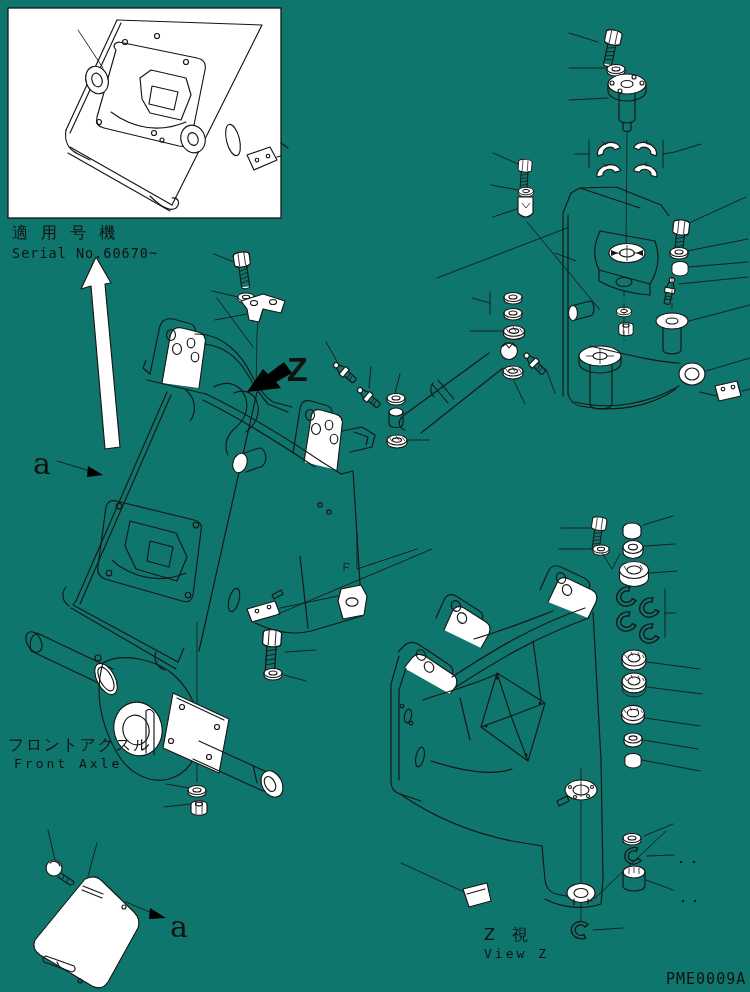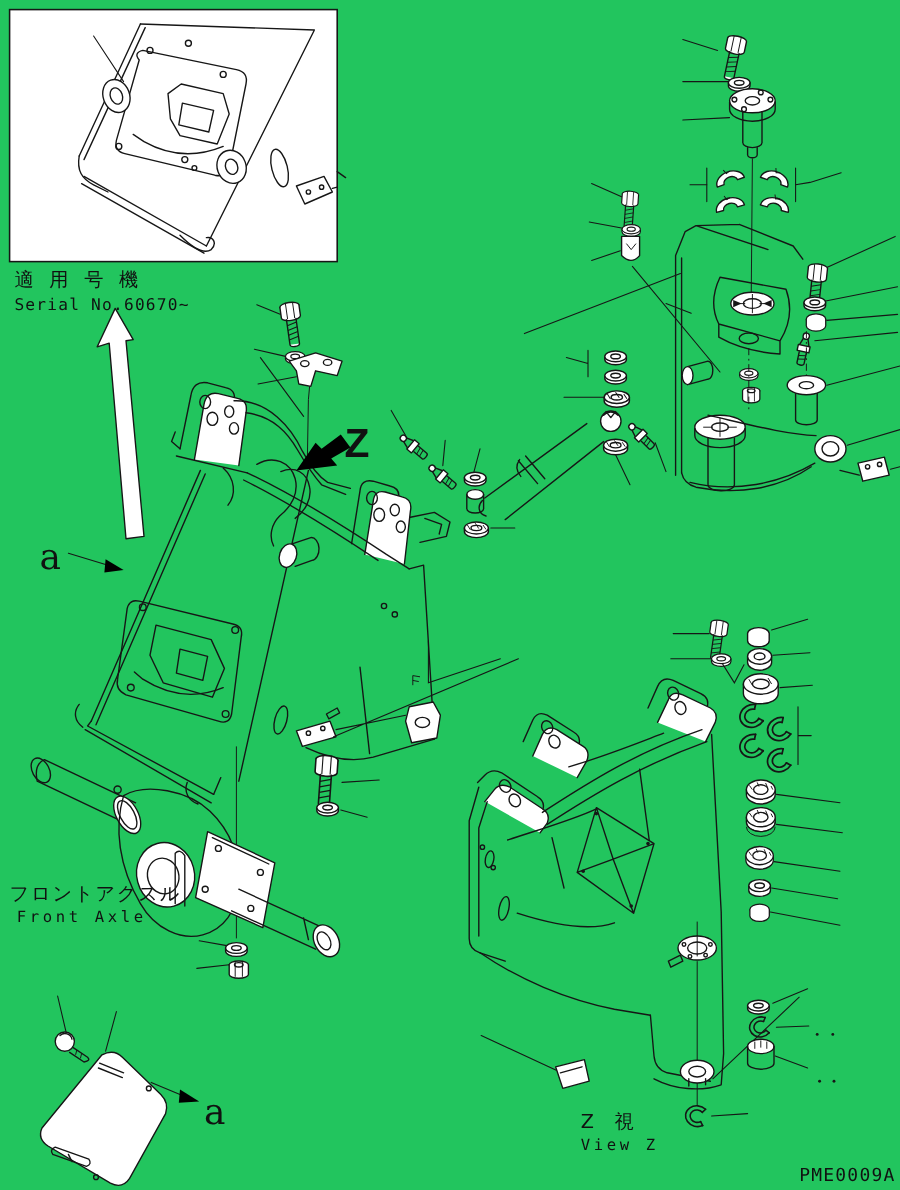--- a/index.html
+++ b/index.html
@@ -1,16 +1,16 @@
 <!DOCTYPE html>
 <html><head>
 <meta charset="utf-8">
 <style>
   html,body{margin:0;padding:0;background:#fff;}
-  .page{position:relative;width:750px;height:992px;background:#22c55e;overflow:hidden;
+  .page{position:relative;width:750px;height:992px;background:#0f766e;overflow:hidden;
         font-family:"DejaVu Sans Mono","Liberation Mono",monospace;}
   svg{display:block}
   .ln{fill:none;stroke:#161616;stroke-width:1.15;stroke-linecap:round;stroke-linejoin:round;}
   .ld{fill:none;stroke:#161616;stroke-width:0.9;stroke-linecap:round;}
   .dash{fill:none;stroke:#161616;stroke-width:0.8;stroke-dasharray:6 3 1.5 3;}
   .thin{fill:none;stroke:#161616;stroke-width:0.8;}
   .blk{fill:#000;stroke:none;}
   .wfill{fill:#ffffff;}
   .dot{fill:#161616;stroke:none;}
   .t-jp{font-family:"DejaVu Sans","Liberation Sans",sans-serif;font-size:16px;fill:#111;}

